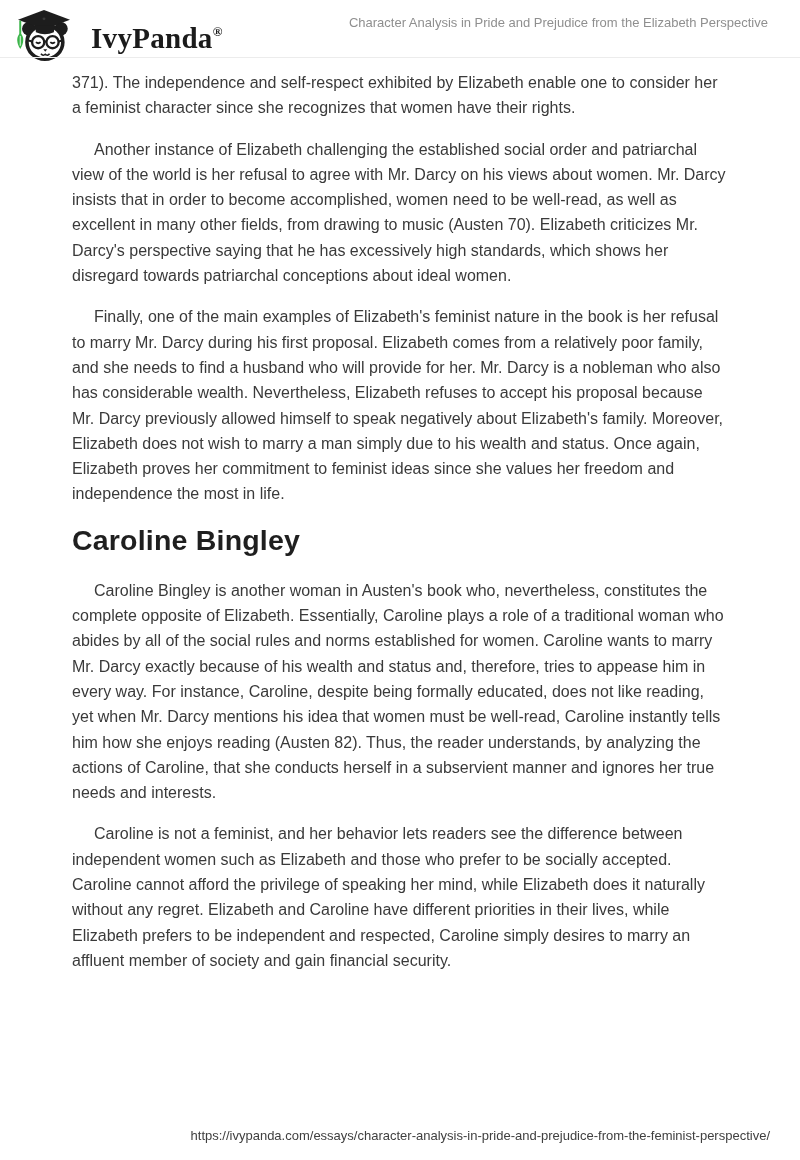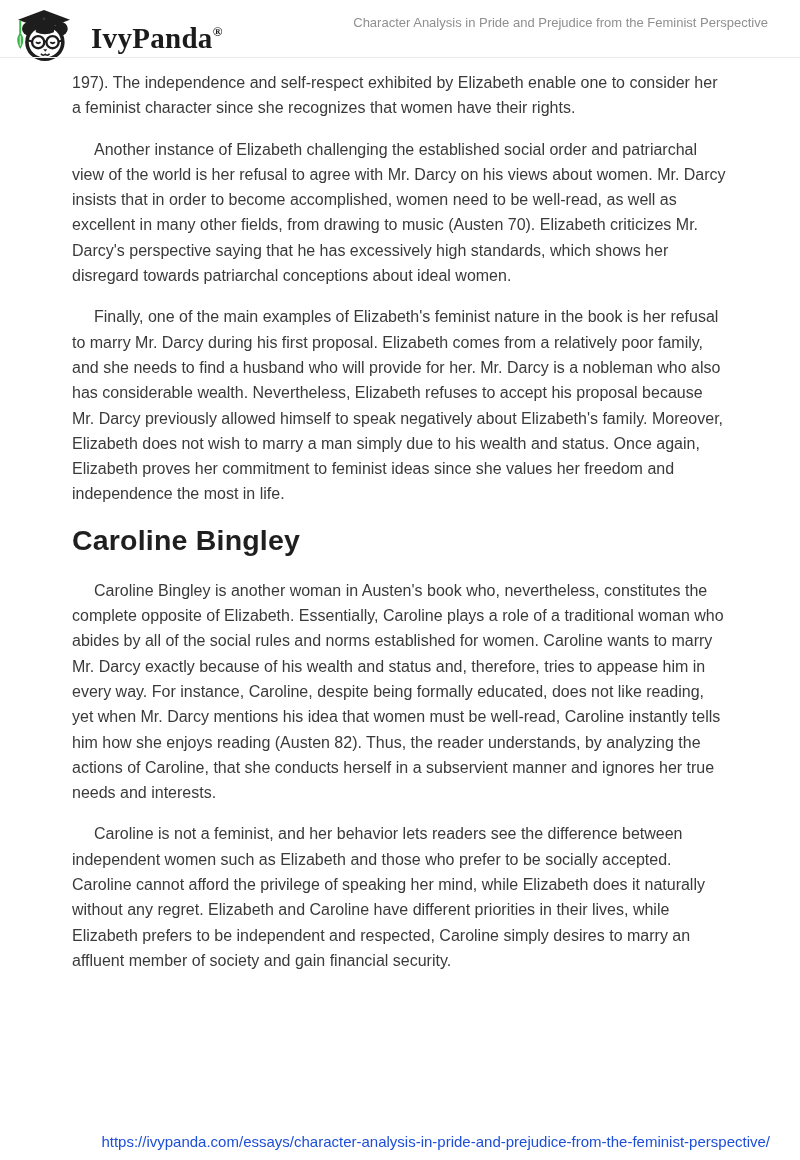--- a/index.html
+++ b/index.html
@@ -32,22 +32,22 @@
     text-align:left;
   }
   .content p{margin:16px 0;text-indent:22px;}
   .content p.no-indent{text-indent:0;margin-top:12px;}
   .section-heading{
     font-weight:700;font-size:28.5px;line-height:34px;
     color:#1f1f1f;margin:13px 0 21px 0;letter-spacing:0.2px;
   }
   
   .footer-url{
-    position:absolute;right:30px;bottom:10px;
-    font-size:15px;color:#1d4ed8;white-space:nowrap;cursor:pointer;
+    position:absolute;right:30px;bottom:17px;
+    font-size:13px;color:#404040;white-space:nowrap;cursor:pointer;
   }
 </style>
 </head>
 <body>
 
 <div class="page">
 
   <div class="header">
 
     <div class="logo">
@@ -73,27 +73,27 @@
 
         <path d="M24 37 q2.6 2.4 5.2 0" stroke="#1d1d1d" stroke-width="2" fill="none"></path>
         <path d="M40 37 q2.6 2.4 5.2 0" stroke="#1d1d1d" stroke-width="2" fill="none"></path>
 
         <path d="M32.2 45 L36.6 45 L34.4 47.6 Z" fill="#1d1d1d"></path>
         <path d="M29.6 50 q2.4 2.8 4.8 0.5 q2.4 2.3 4.8 -0.5" stroke="#1d1d1d" stroke-width="1.8" fill="none"></path>
       </svg>
       <span class="brand"><span>IvyPanda</span><span class="reg">®</span></span>
     </div>
 
-    <div class="doc-title">Character Analysis in Pride and Prejudice from the Feminist Perspective</div>
+    <div class="doc-title">Character Analysis in Pride and Prejudice from the Elizabeth Perspective</div>
   </div>
 
   <div class="divider"></div>
 
   <div class="content">
-    <p class="no-indent">197). The independence and self-respect exhibited by Elizabeth enable one to consider her a feminist character since she recognizes that women have their rights.</p>
+    <p class="no-indent">371). The independence and self-respect exhibited by Elizabeth enable one to consider her a feminist character since she recognizes that women have their rights.</p>
     <p>Another instance of Elizabeth challenging the established social order and patriarchal view of the world is her refusal to agree with Mr. Darcy on his views about women. Mr. Darcy insists that in order to become accomplished, women need to be well-read, as well as excellent in many other fields, from drawing to music (Austen 70). Elizabeth criticizes Mr. Darcy's perspective saying that he has excessively high standards, which shows her disregard towards patriarchal conceptions about ideal women.</p>
     <p>Finally, one of the main examples of Elizabeth's feminist nature in the book is her refusal to marry Mr. Darcy during his first proposal. Elizabeth comes from a relatively poor family, and she needs to find a husband who will provide for her. Mr. Darcy is a nobleman who also has considerable wealth. Nevertheless, Elizabeth refuses to accept his proposal because Mr. Darcy previously allowed himself to speak negatively about Elizabeth's family. Moreover, Elizabeth does not wish to marry a man simply due to his wealth and status. Once again, Elizabeth proves her commitment to feminist ideas since she values her freedom and independence the most in life.</p>
     <h2 class="section-heading">Caroline Bingley</h2>
     <p>Caroline Bingley is another woman in Austen's book who, nevertheless, constitutes the complete opposite of Elizabeth. Essentially, Caroline plays a role of a traditional woman who abides by all of the social rules and norms established for women. Caroline wants to marry Mr. Darcy exactly because of his wealth and status and, therefore, tries to appease him in every way. For instance, Caroline, despite being formally educated, does not like reading, yet when Mr. Darcy mentions his idea that women must be well-read, Caroline instantly tells him how she enjoys reading (Austen 82). Thus, the reader understands, by analyzing the actions of Caroline, that she conducts herself in a subservient manner and ignores her true needs and interests.</p>
     <p>Caroline is not a feminist, and her behavior lets readers see the difference between independent women such as Elizabeth and those who prefer to be socially accepted. Caroline cannot afford the privilege of speaking her mind, while Elizabeth does it naturally without any regret. Elizabeth and Caroline have different priorities in their lives, while Elizabeth prefers to be independent and respected, Caroline simply desires to marry an affluent member of society and gain financial security.</p>
   </div>
 
   <div class="footer-url">https://ivypanda.com/essays/character-analysis-in-pride-and-prejudice-from-the-feminist-perspective/</div>
 
 </div>

